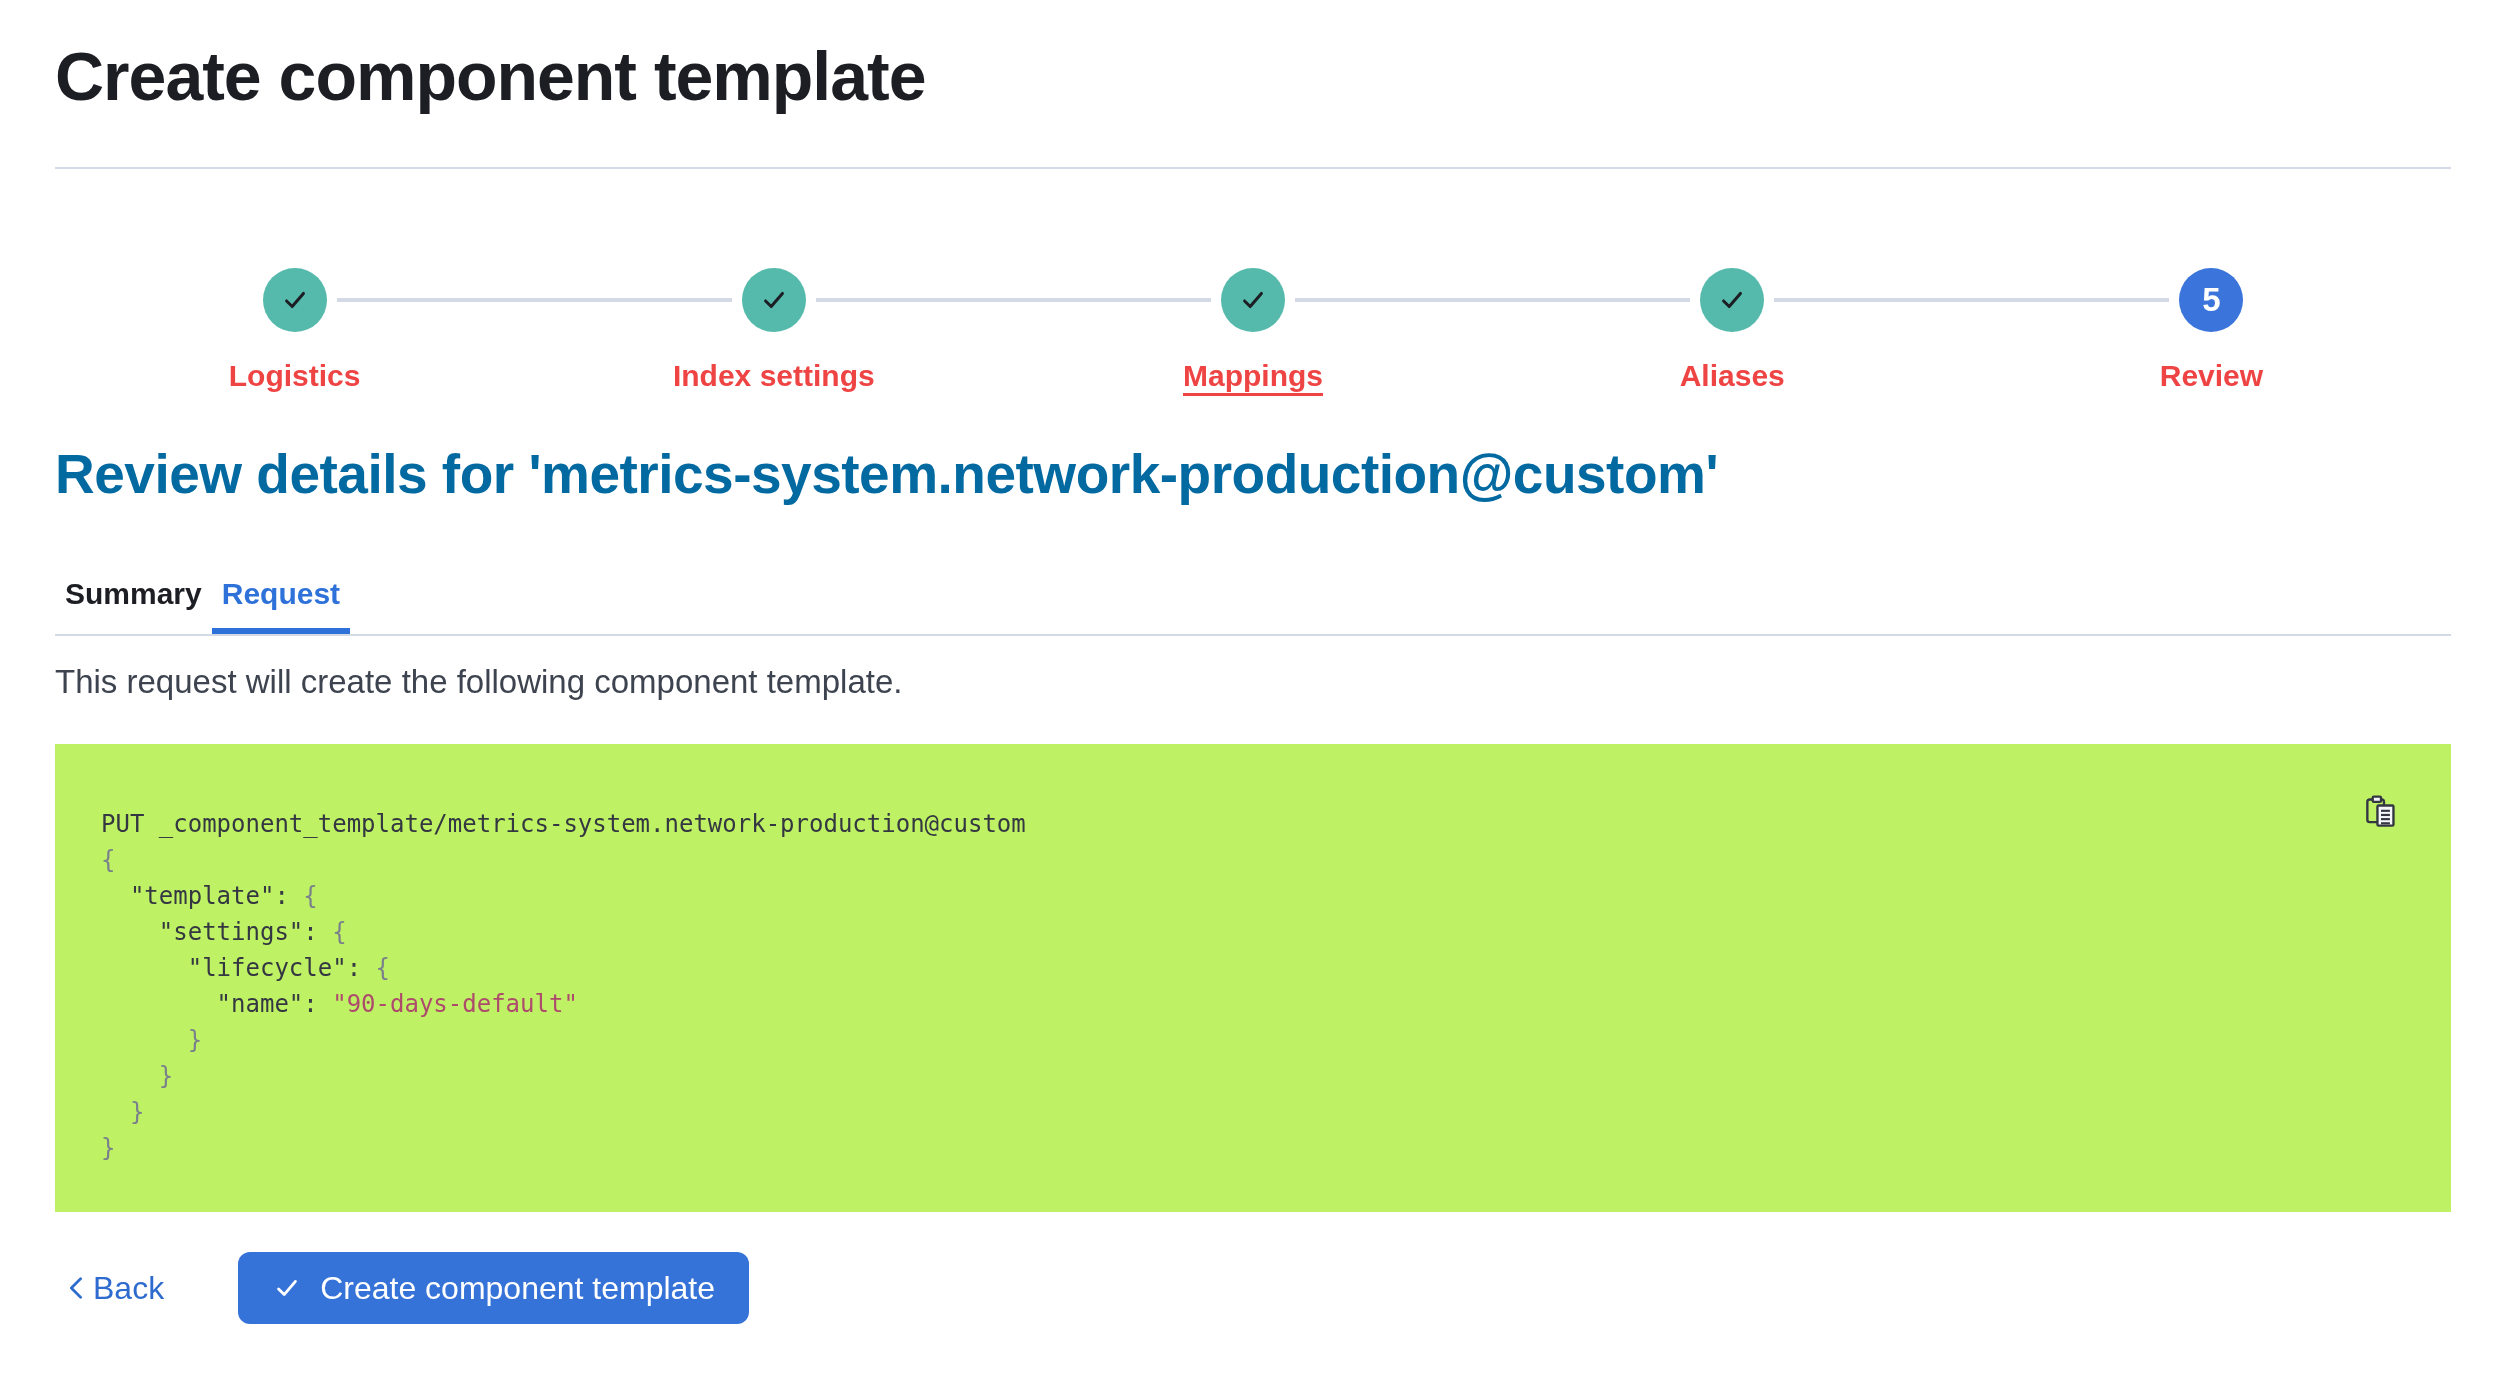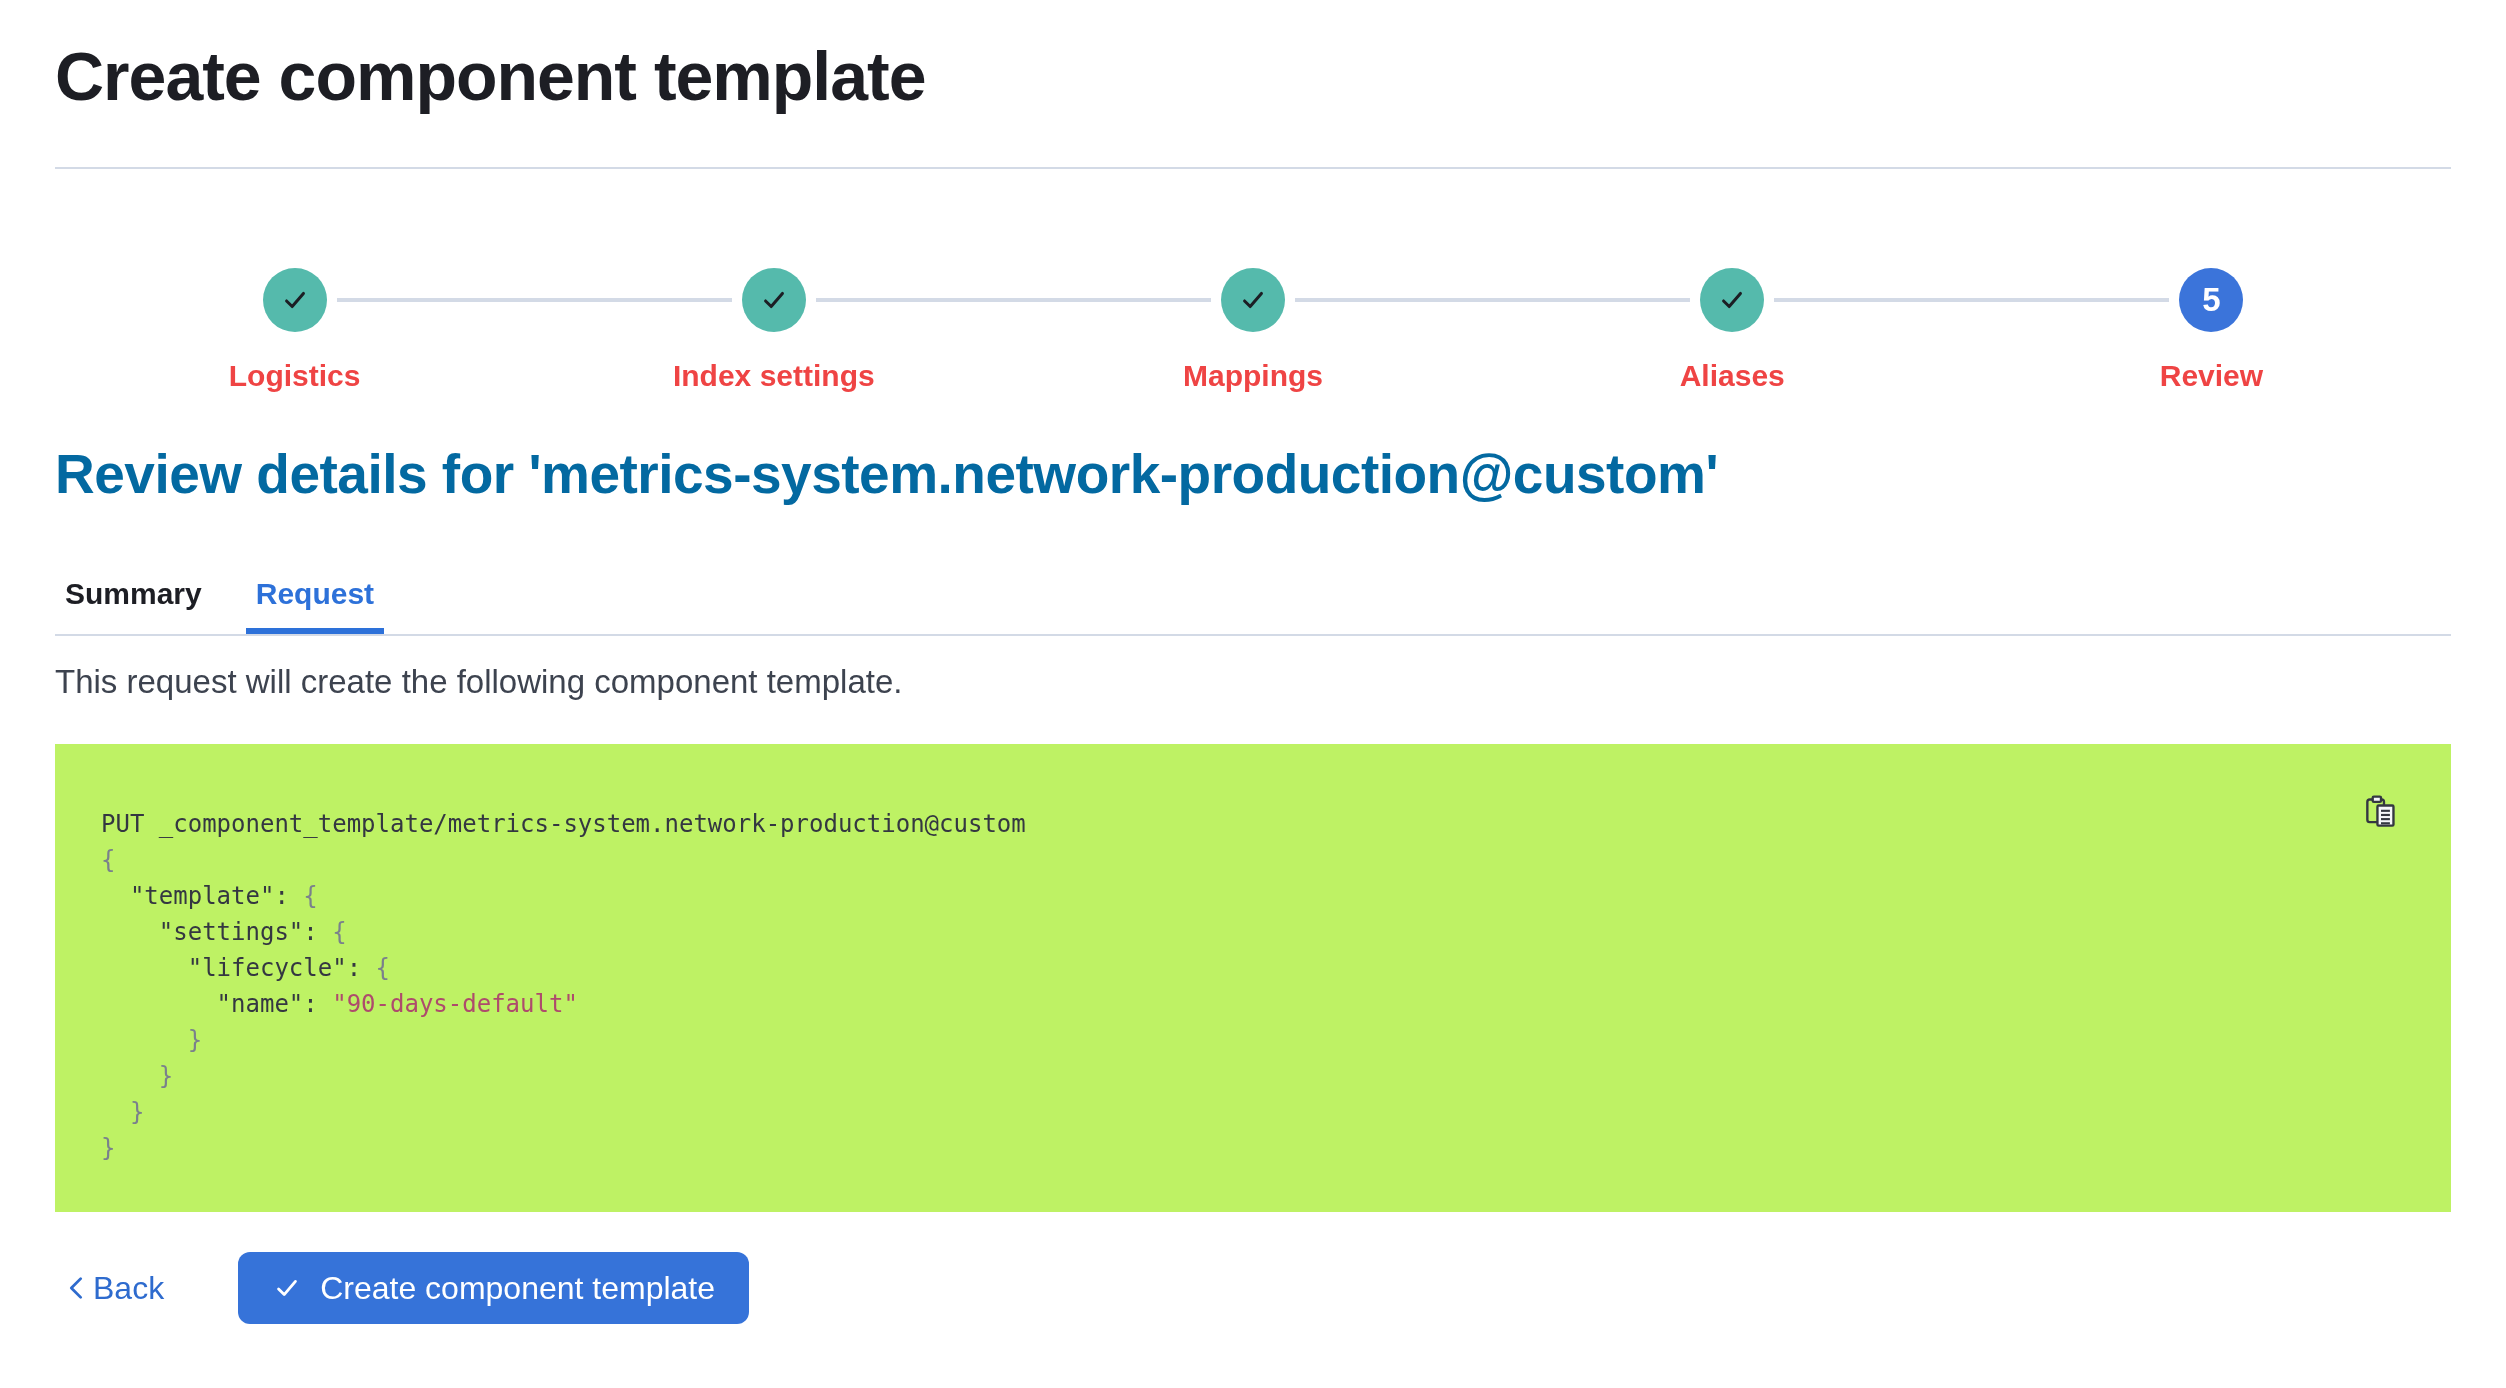--- a/index.html
+++ b/index.html
@@ -36,32 +36,32 @@
     display: flex; align-items: center; justify-content: center;
     position: relative; z-index: 1;
   }
   .step-circle.complete { background: #55BAAC; }
   .step-circle.current  { background: #3B74DA; }
   .step-number { color: #fff; font-size: 33px; font-weight: 700; }
   .step-label {
     margin-top: 24px; font-size: 30px; line-height: 40px;
     font-weight: 700; color: #ef4444; text-align: center;
   }
-  .step-label.underlined { text-decoration-thickness: 3px; text-underline-offset: 7px; }
+  .step-label.underlined { text-decoration: underline; text-decoration-thickness: 3px; text-underline-offset: 7px; }
 
   
   .review-heading {
     margin-top: 45px;
     font-size: 55px; line-height: 66px; font-weight: 700;
     letter-spacing: -0.5px; color: #0369a1;
   }
 
   
   .tabs {
-    margin-top: 69px; display: flex; gap: 34px;
+    margin-top: 69px; display: flex; 
     border-bottom: 2px solid #D3DAE6;
   }
   .tab {
     padding: 0 10px 22px; font-size: 30px; line-height: 36px;
     font-weight: 700; color: #1D1E24; cursor: pointer; background: none; border: none;
     font-family: inherit;
   }
   .tab.active { color: #2D71D9; box-shadow: inset 0 -6px 0 0 #2D71D9; }
 
   

